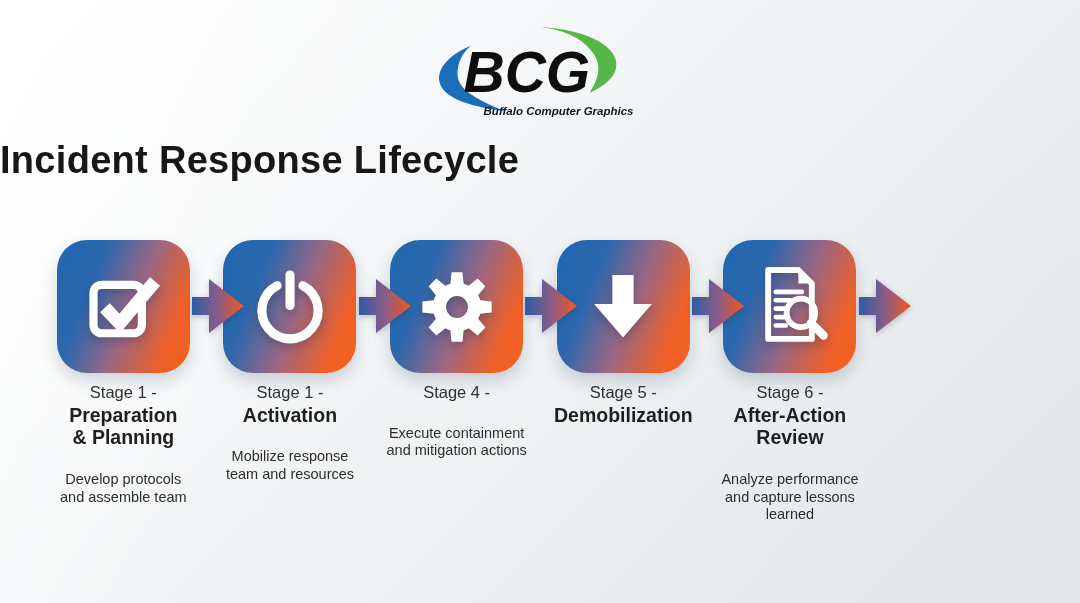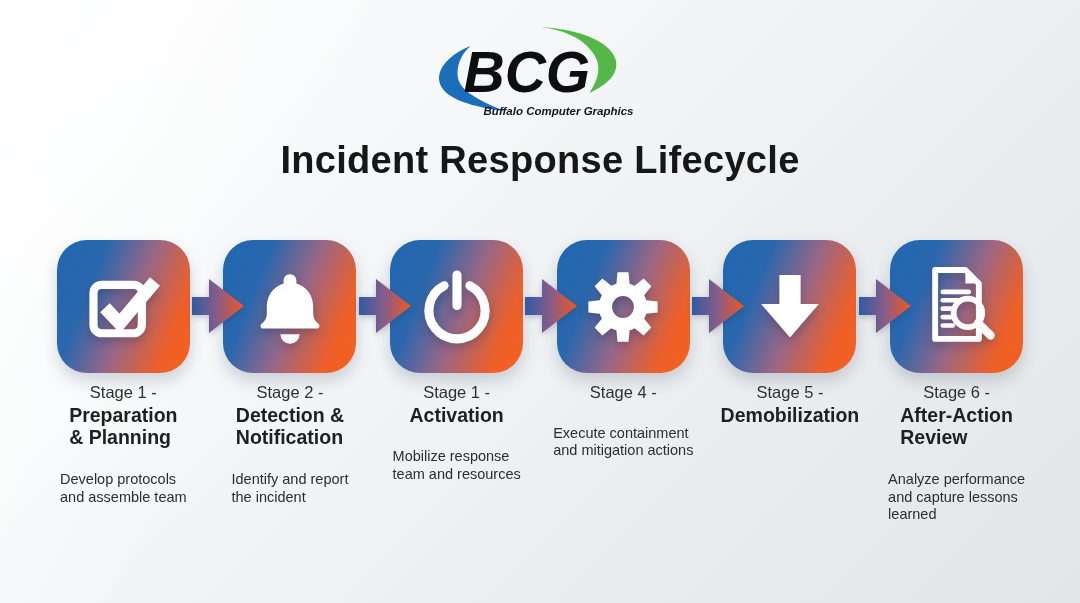--- a/index.html
+++ b/index.html
@@ -11,30 +11,30 @@
     background:
       linear-gradient(115deg, rgba(255,255,255,.95) 0%, rgba(255,255,255,0) 30%),
       linear-gradient(135deg, #ffffff 0%, #f6f8f9 30%, #eaedef 70%, #e3e6e8 100%);
   }
   .logo{
     position:absolute; top:26px; left:50%; transform:translateX(-50%);
   }
   .logo text{ font-family:"Liberation Sans", sans-serif; }
   .main-title{
     position:absolute; top:139px; left:0; width:100%;
-    text-align:center; font-size:38px; font-weight:800;
+    text-align:left; font-size:38px; font-weight:800;
     color:#171717; letter-spacing:.3px; margin:0;
   }
   .stages{
     position:absolute; top:240px; left:40px; width:1000px;
     display:flex;
   }
   .stage{
     width:166.66px; display:flex; flex-direction:column; align-items:center;
-    text-align:left;
+    text-align:center;
   }
   .stage-box{
     width:133px; height:133px; border-radius:30px;
     background:linear-gradient(112deg, #1e68b2 0%, #2b67ad 28%, #9a6784 55%, #ee6028 82%, #f4601f 100%);
     display:flex; align-items:center; justify-content:center;
     box-shadow:0 8px 16px rgba(40,60,90,.20);
   }
   .icon{ filter:drop-shadow(0 4px 5px rgba(20,30,60,.28)); }
   .stage-label{
     margin-top:10px; font-size:16.5px; color:#303030; line-height:1.2;
@@ -89,33 +89,20 @@
           <path d="M28 51 L46 70 L89 19" fill="none" stroke="#fff" stroke-width="16"></path>
         </svg>
       </div>
       <div class="stage-label">Stage 1 -</div>
       <div class="stage-title">Preparation
 &amp; Planning</div>
       <div class="stage-desc">Develop protocols
 and assemble team</div>
     </div>
 
-    <div class="stage">
-      <div class="stage-box">
-        <svg class="icon" width="80" height="80" viewBox="0 0 100 100">
-          <path fill="#fff" d="M50 9 c4.5 0 8 3.5 8 8 v3.5 c13.5 4 21 15.5 21 29 v9 c0 5.5 2.5 9.5 6.5 12.5 c2.5 2 1.2 6 -2 6 H16.5 c-3.2 0 -4.5 -4 -2 -6 c4 -3 6.5 -7 6.5 -12.5 v-9 c0 -13.5 7.5 -25 21 -29 V17 c0 -4.5 3.5 -8 8 -8 Z"></path>
-          <path fill="#fff" d="M38 84 a12 12 0 0 0 24 0 Z"></path>
-        </svg>
-      </div>
-      <div class="stage-label">Stage 2 -</div>
-      <div class="stage-title">Detection &amp;
-Notification</div>
-      <div class="stage-desc">Identify and report
-the incident</div>
-    </div>
 
     <div class="stage">
       <div class="stage-box">
         <svg class="icon" width="76" height="76" viewBox="0 0 100 100">
           <path d="M33 22 A37 37 0 1 0 67 22" fill="none" stroke="#fff" stroke-width="12" stroke-linecap="round"></path>
           <line x1="50" y1="8" x2="50" y2="48" stroke="#fff" stroke-width="12" stroke-linecap="round"></line>
         </svg>
       </div>
       <div class="stage-label">Stage 1 -</div>
       <div class="stage-title">Activation</div>

